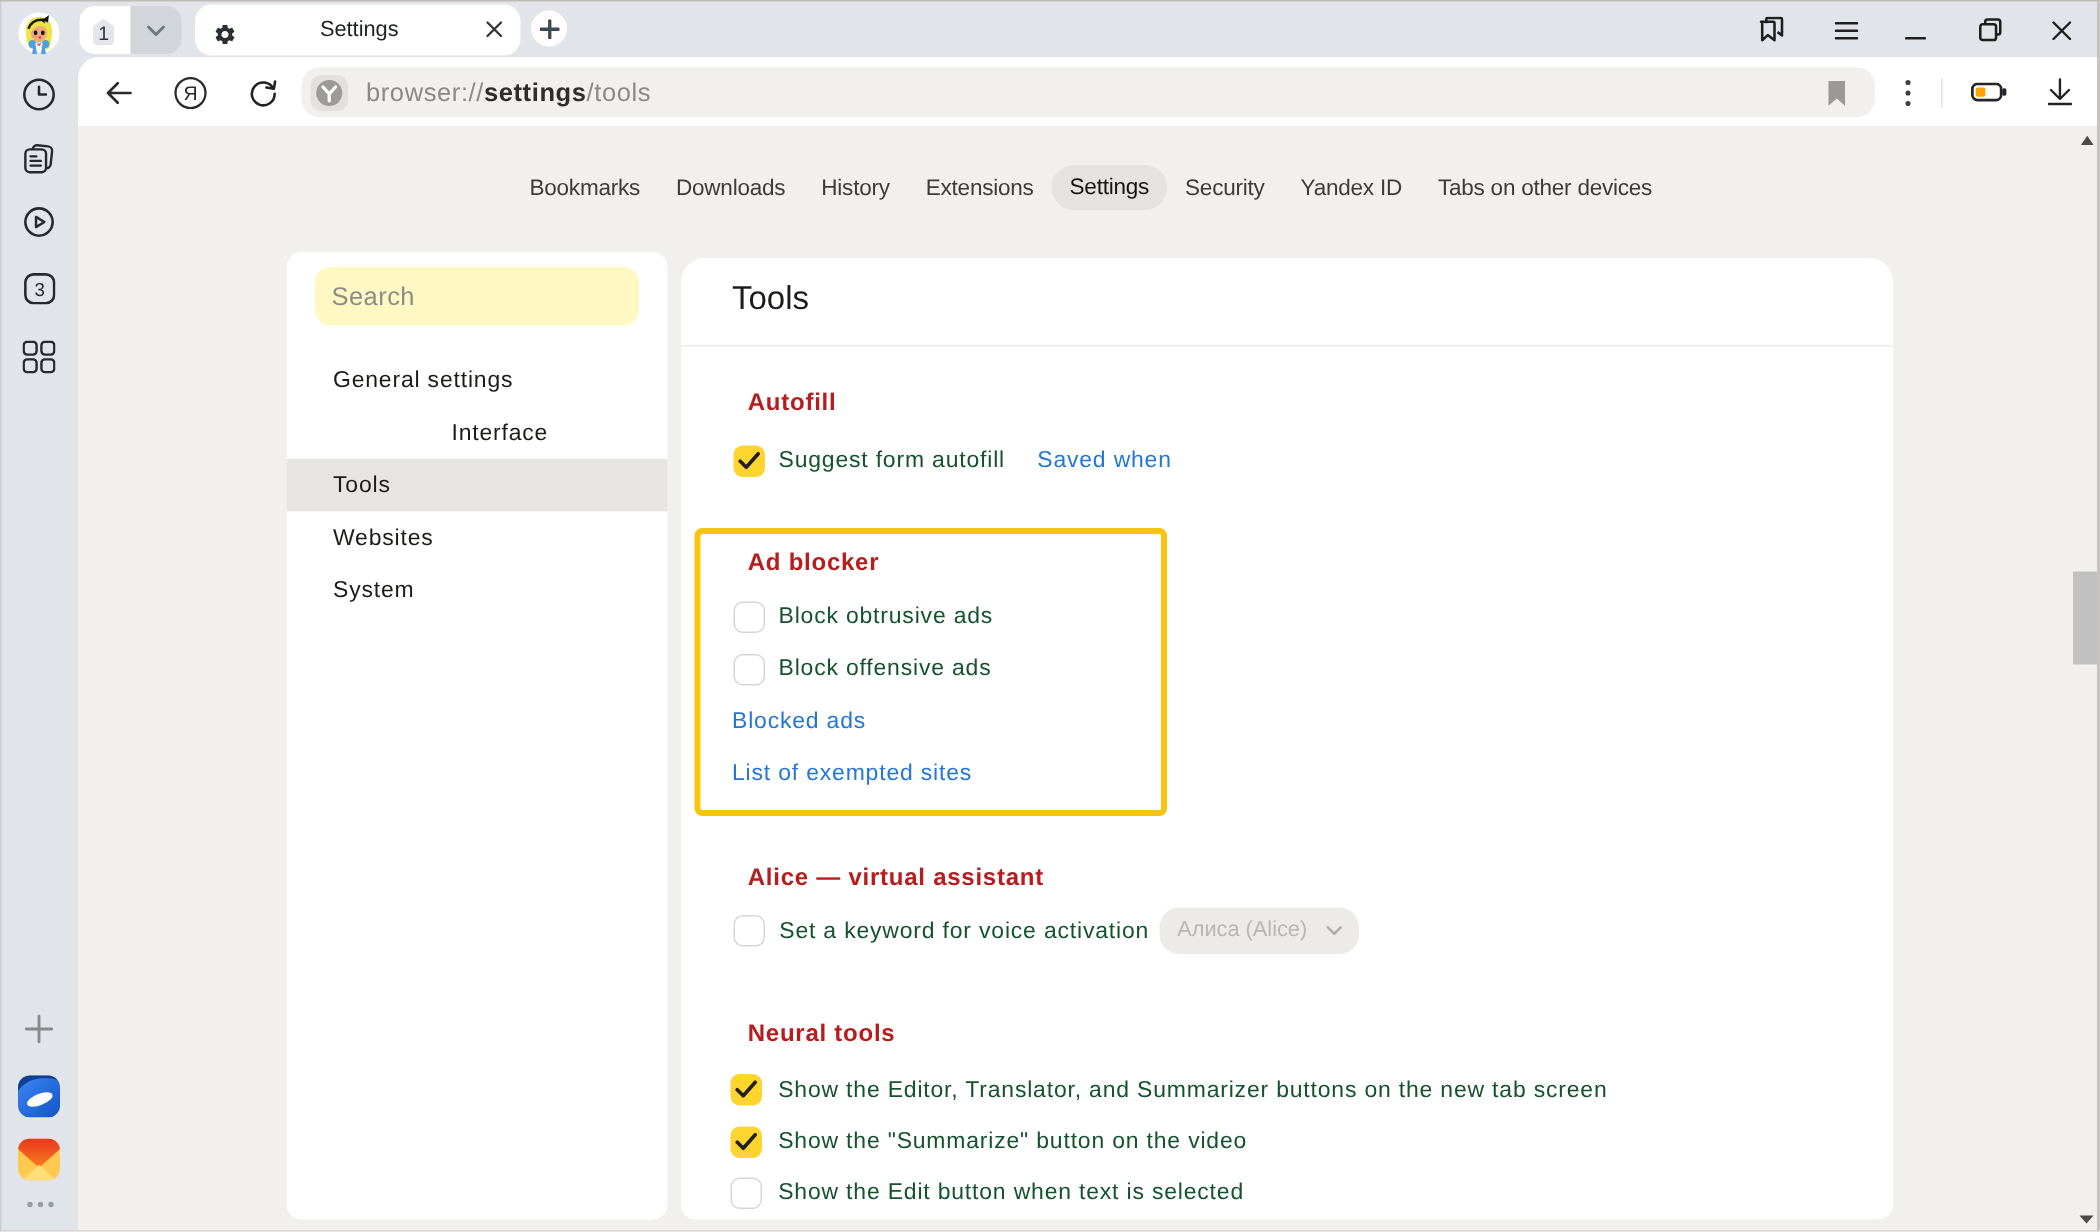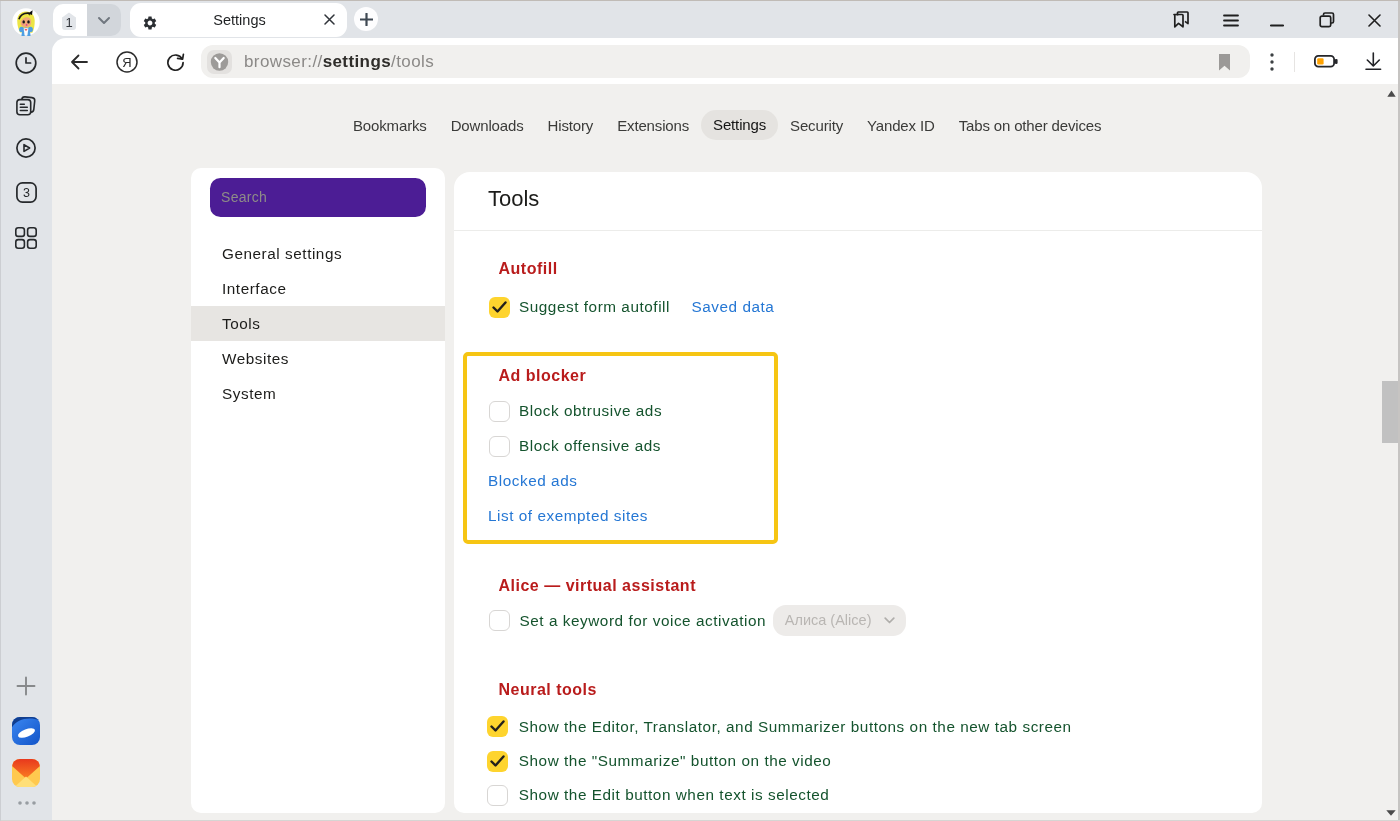--- a/index.html
+++ b/index.html
@@ -28,21 +28,21 @@
   #urltext { position:absolute; left:43px; top:0; line-height:33px; font-size:17px; color:#8b8987; letter-spacing:0.4px; }
   #urltext b { color:#2f2d2a; font-weight:700; }
   #ybadge { position:absolute; left:5.5px; top:4.5px; width:25px; height:24px; border-radius:7px; background:#e3e1df; }
   #sep { position:absolute; left:1294px; top:52px; width:1px; height:20px; background:#e6e4e2; }
 
   
   #nav { position:absolute; left:353px; top:110px; height:30px; display:flex; align-items:center; gap:24px; font-size:15px; letter-spacing:-0.15px; color:#3b3b39; white-space:nowrap; }
   #nav .pill { background:#e5e3e0; border-radius:15px; height:30px; line-height:30px; padding:0 12px; margin:0 -12px; color:#141414; }
 
   #lcard { position:absolute; left:190.5px; top:167.5px; width:254px; height:645px; background:#fff; border-radius:10px; }
-  #search { position:absolute; left:19.5px; top:10.5px; width:216px; height:39px; border-radius:10.5px; background:#4c1d95; font-size:14px; letter-spacing:0.3px; color:#8e8c88; line-height:39px; padding-left:11px; }
+  #search { position:absolute; left:19.5px; top:10.5px; width:216px; height:39px; border-radius:10.5px; background:#fef9c3; font-size:17px; letter-spacing:0.3px; color:#8e8c88; line-height:39px; padding-left:11px; }
   .mitem { position:absolute; left:0; width:254px; height:35px; line-height:35px; padding-left:31.5px; font-size:15.3px; letter-spacing:0.55px; color:#1c1c1a; }
   .mitem.sel { background:#e7e5e2; }
 
   #rcard { position:absolute; left:453.5px; top:171.5px; width:808.5px; height:641.5px; background:#fff; border-radius:16px 16px 10px 10px; }
   #rtitle { position:absolute; left:34.5px; top:27.5px; transform:translateY(-50%); font-size:22px; color:#1c1c1a; }
   #rdivider { position:absolute; left:0; top:58.5px; width:808.5px; height:1px; background:#ececea; }
   .shead { position:absolute; left:45px; transform:translateY(-50%); font-size:16px; font-weight:700; letter-spacing:0.5px; color:#b91c1c; }
   .lbl { position:absolute; transform:translateY(-50%); font-size:15.3px; letter-spacing:0.55px; color:#14532d; white-space:nowrap; }
   .link { position:absolute; transform:translateY(-50%); font-size:15.3px; letter-spacing:0.55px; color:#2577d4; white-space:nowrap; }
   .cb { position:absolute; width:21px; height:21px; border-radius:6px; background:#fff; border:1px solid #d8d6d4; }
@@ -237,37 +237,37 @@
     <span>Extensions</span>
     <span class="pill">Settings</span>
     <span>Security</span>
     <span>Yandex ID</span>
     <span>Tabs on other devices</span>
   </div>
 
   <div id="lcard">
     <div id="search">Search</div>
     <div class="mitem" style="top:68px;">General settings</div>
-    <div class="mitem" style="top:103px;">Interface</div>
+    <div class="mitem" style="top:103px;text-align:center;">Interface</div>
     <div class="mitem sel" style="top:138px;">Tools</div>
     <div class="mitem" style="top:173px;">Websites</div>
     <div class="mitem" style="top:208px;">System</div>
   </div>
 
   <div id="rcard">
     <div id="rtitle">Tools</div>
     <div id="rdivider"></div>
     <div class="shead" style="top:97px;">Autofill</div>
     <div class="cb on" style="left:35px; top:125px;">
       <svg width="15" height="13" viewBox="0 0 15 13">
         <path d="M1.5,6.5 L5.5,10.5 L13.5,1.5" fill="none" stroke="#23201c" stroke-width="2.4" stroke-linecap="round" stroke-linejoin="round"></path>
       </svg>
     </div>
     <div class="lbl" style="left:65.5px; top:135.5px;">Suggest form autofill</div>
-    <div class="link" style="left:238px; top:135.5px;">Saved data</div>
+    <div class="link" style="left:238px; top:135.5px;">Saved when</div>
 
     <div id="adbox"></div>
     <div class="shead" style="top:204px;">Ad blocker</div>
     <div class="cb" style="left:35px; top:229.5px;"></div>
     <div class="lbl" style="left:65.5px; top:239.5px;">Block obtrusive ads</div>
     <div class="cb" style="left:35px; top:264px;"></div>
     <div class="lbl" style="left:65.5px; top:274px;">Block offensive ads</div>
     <div class="link" style="left:34.5px; top:309.5px;">Blocked ads</div>
     <div class="link" style="left:34.5px; top:344.5px;">List of exempted sites</div>
 

